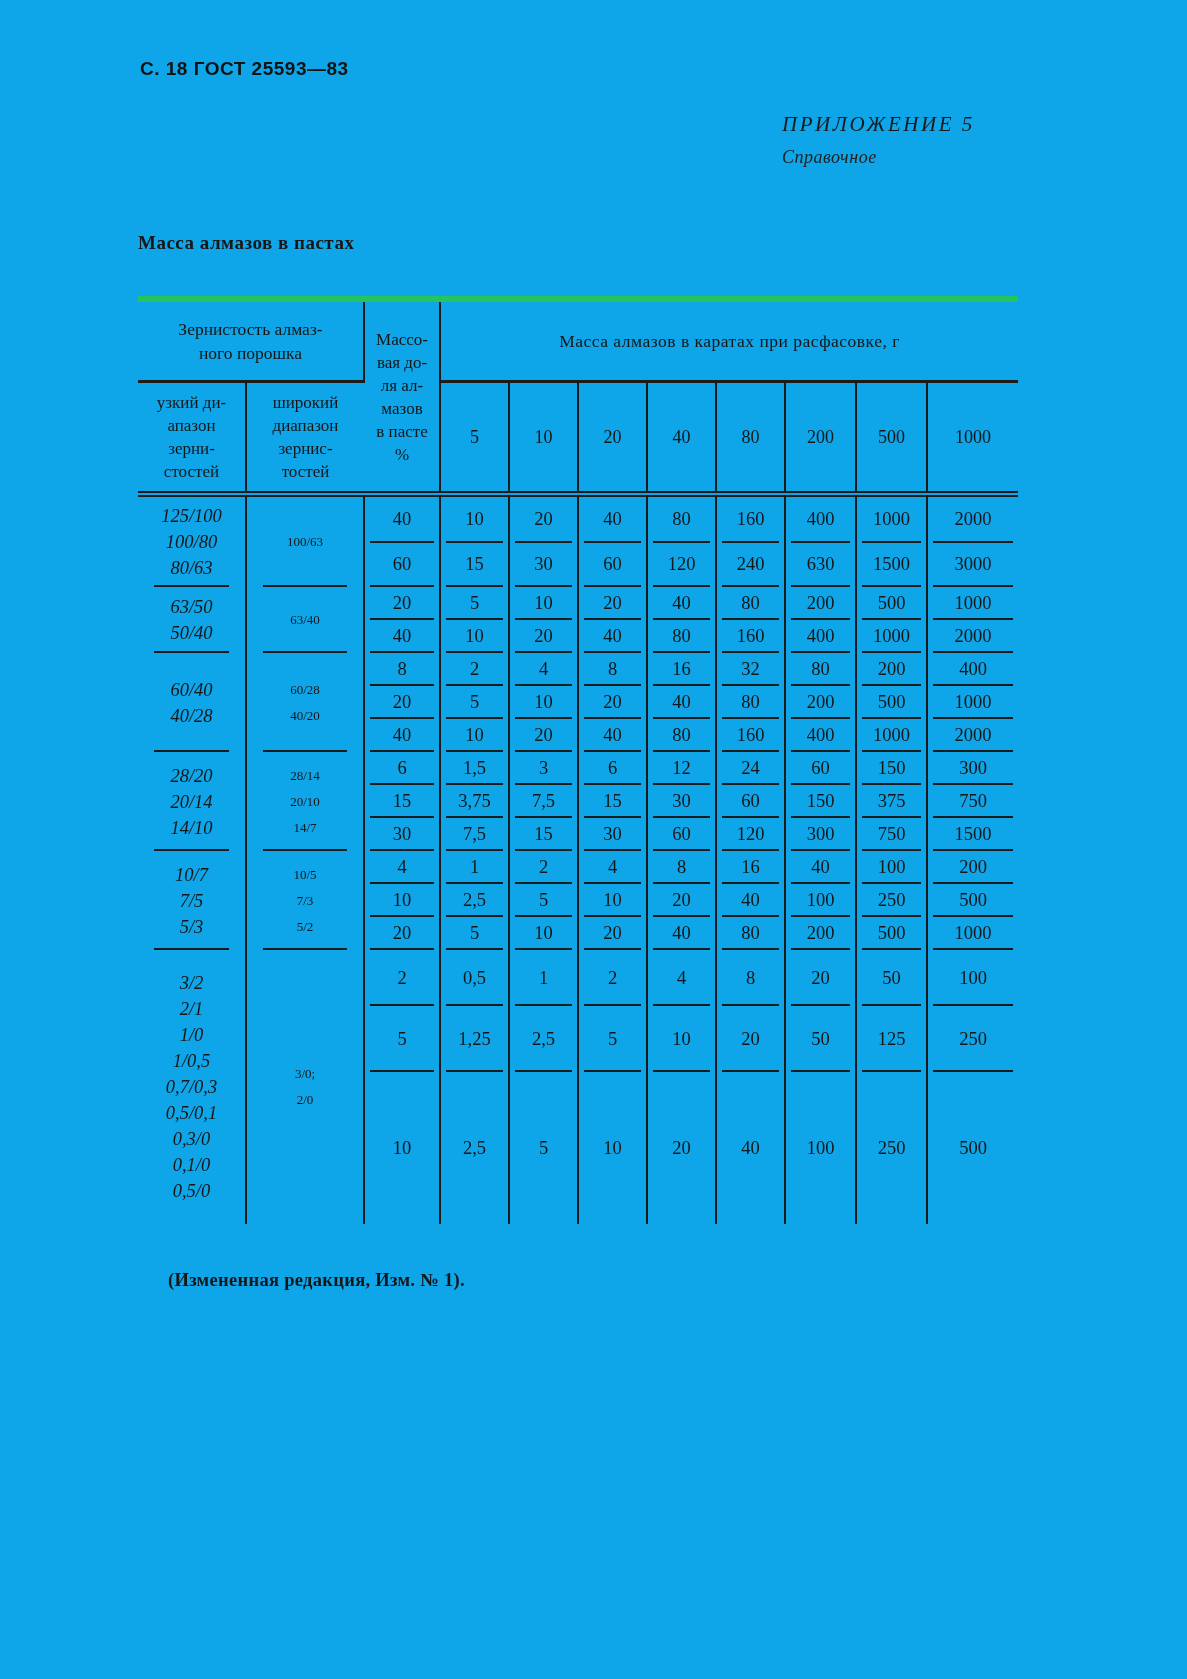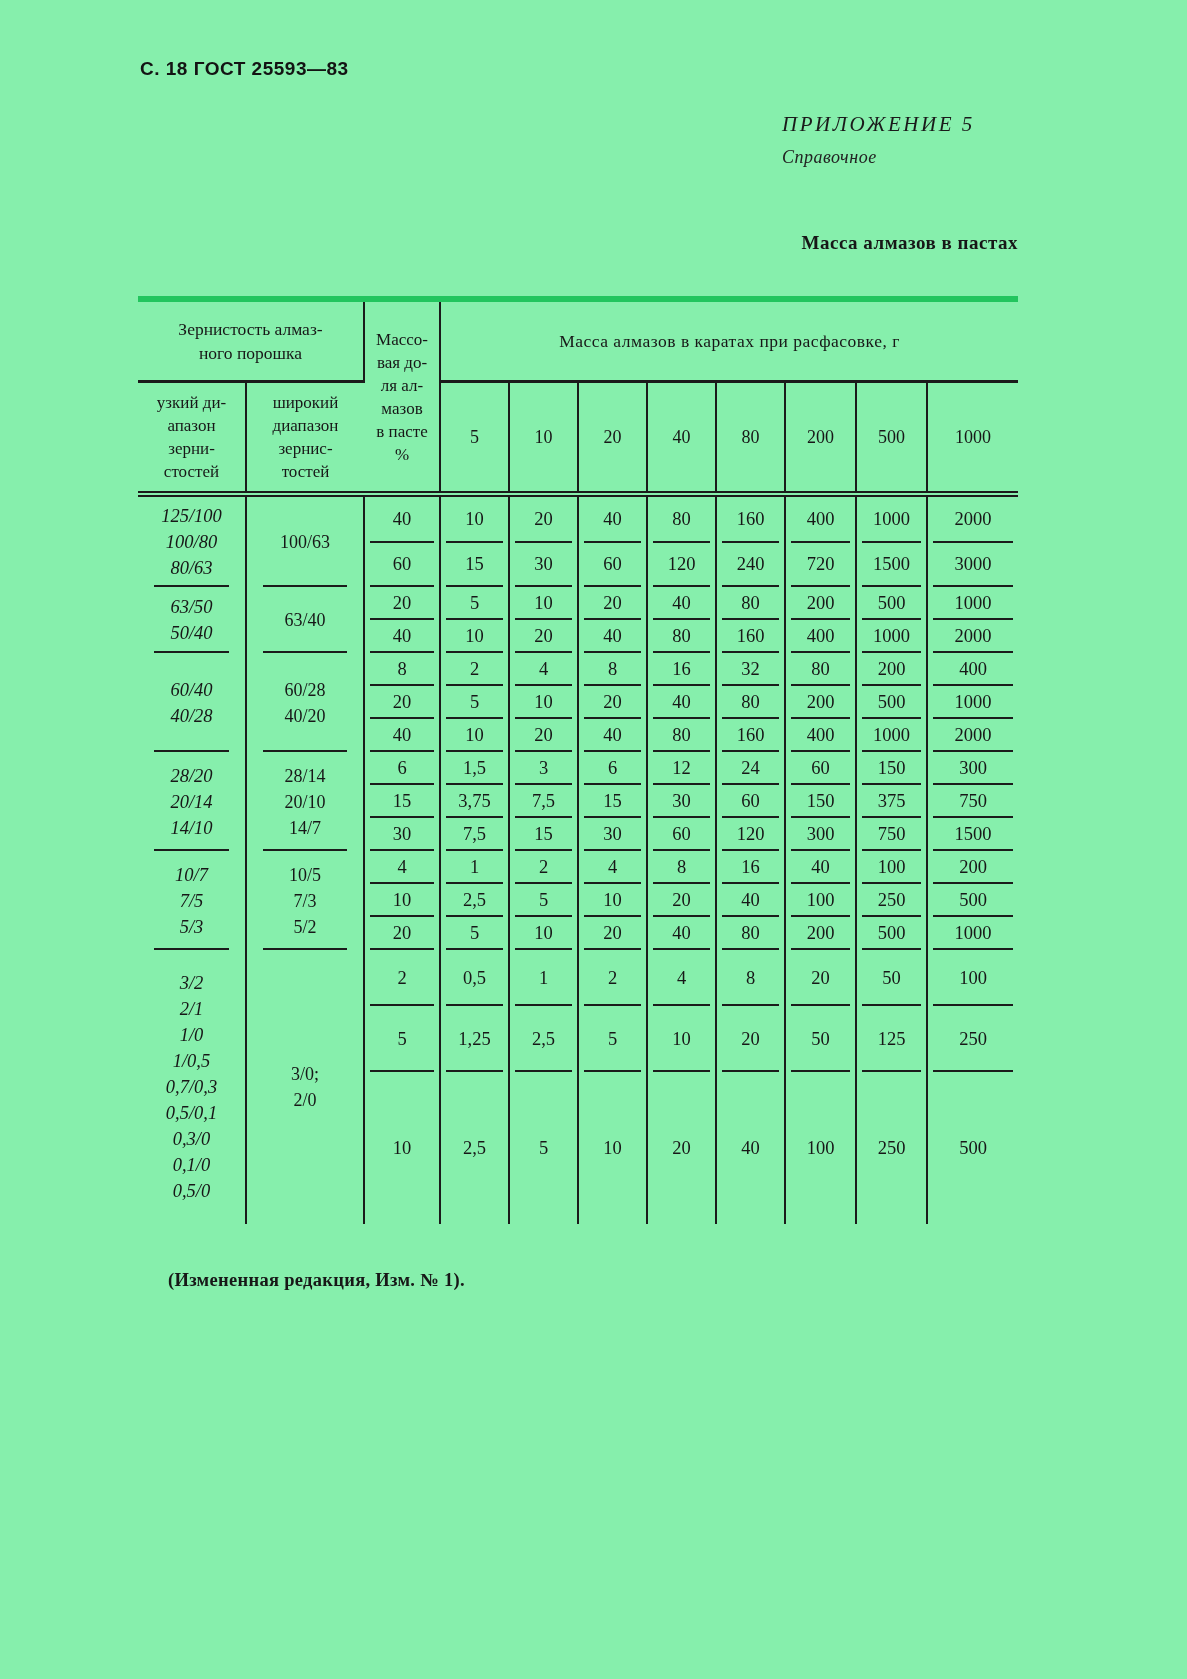--- a/index.html
+++ b/index.html
@@ -11,21 +11,21 @@
     width: 1187px;
     height: 1679px;
     overflow: hidden;
     font-family: "Liberation Serif", "DejaVu Serif", serif;
     color: #171717;
   }
   .page {
     position: relative;
     width: 1187px;
     height: 1679px;
-    background: #86efac;
+    background: #0ea5e9;
   }
   .header-left {
     padding: 58px 0 0 140px;
     font-family: "Liberation Sans", "DejaVu Sans", sans-serif;
     font-weight: bold;
     font-size: 19px;
     letter-spacing: 0.5px;
     color: #131313;
   }
   .appendix {
@@ -40,21 +40,21 @@
   }
   .appendix-subtitle {
     margin-top: 10px;
     font-size: 18px;
     letter-spacing: 0.5px;
     color: #222222;
   }
   .table-title {
     margin: 64px 0 0 138px;
     width: 880px;
-    text-align: right;
+    text-align: left;
     font-weight: bold;
     font-size: 19px;
     letter-spacing: 0.5px;
   }
   
   table.mass-table {
     margin: 42px 0 0 138px;
     width: 880px;
     table-layout: fixed;
     border-collapse: collapse;
@@ -108,21 +108,21 @@
   td.c-narrow {
     white-space: pre-line;
     line-height: 26px;
     font-size: 18.5px;
     font-style: italic;
   }
   td.c-wide {
     border-left: 2px solid #1b1b1b;
     white-space: pre-line;
     line-height: 26px;
-    font-size: 18px;
+    font-size: 13px;
   }
   td.c-dolya, td.c-num {
     border-left: 2px solid #1b1b1b;
     padding: 7px 2px;
     font-size: 18.5px;
   }
   
   td.sep::after, td.gsep::after {
     content: "";
     position: absolute;
@@ -221,21 +221,21 @@
           <td class="c-num sep">1000</td>
           <td class="c-num sep">2000</td>
         </tr>
         <tr>
           <td class="c-dolya gsep">60</td>
           <td class="c-num gsep">15</td>
           <td class="c-num gsep">30</td>
           <td class="c-num gsep">60</td>
           <td class="c-num gsep">120</td>
           <td class="c-num gsep">240</td>
-          <td class="c-num gsep">720</td>
+          <td class="c-num gsep">630</td>
           <td class="c-num gsep">1500</td>
           <td class="c-num gsep">3000</td>
         </tr>
       </tbody>
       <tbody>
         <tr>
           <td class="c-narrow gsep" rowspan="2">63/50
 50/40</td>
           <td class="c-wide gsep" rowspan="2">63/40</td>
           <td class="c-dolya sep">20</td>

